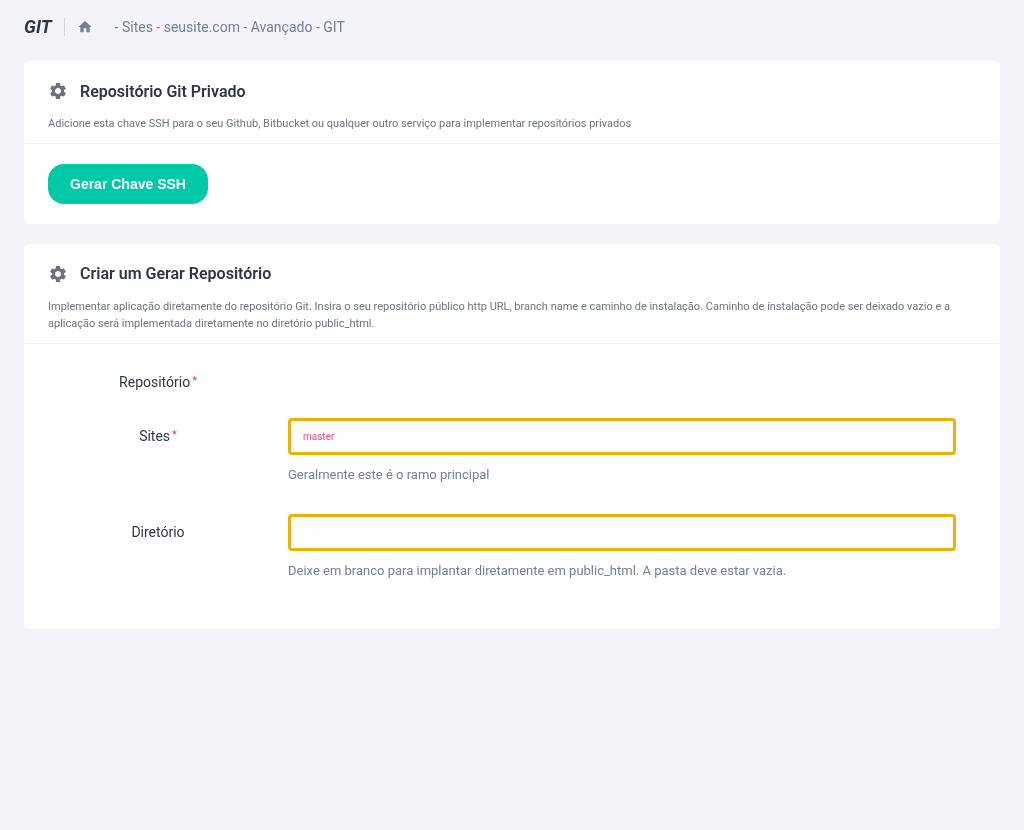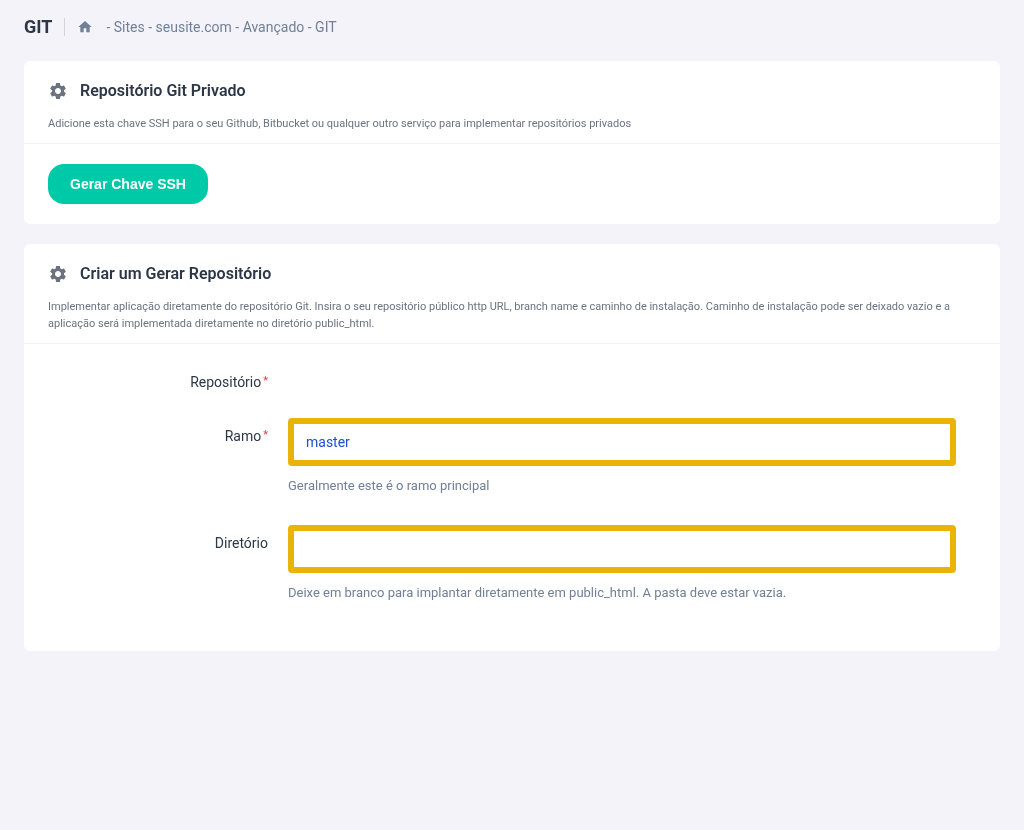--- a/index.html
+++ b/index.html
@@ -18,47 +18,48 @@
     .page-header {
       display: flex;
       align-items: center;
       padding: 16px 24px;
       gap: 12px;
     }
     .page-title {
       font-size: 18px;
       font-weight: 700;
       color: #2d3748;
+      font-style: italic;
     }
     .separator {
       width: 1px;
       height: 18px;
       background-color: #d0d4df;
     }
     .breadcrumb {
       display: flex;
       align-items: flex-end;
-      gap: 13px;
+      gap: 22px;
       color: #718096;
       font-size: 14px;
     }
     .home-icon {
       width: 16px;
       height: 16px;
       fill: #718096;
     }
     .card {
       background-color: #ffffff;
       border-radius: 6px;
       margin: 8px 24px 20px 24px;
       padding: 20px 24px;
     }
     .card-header {
       display: flex;
-      align-items: flex-start;
+      align-items: center;
       gap: 12px;
       margin-bottom: 14px;
     }
     .gear-icon {
       width: 20px;
       height: 20px;
       fill: #6b7280;
     }
     .card-title {
       font-size: 16px;
@@ -88,43 +89,43 @@
       display: inline-flex;
       align-items: center;
       gap: 8px;
     }
     .form-row {
       display: flex;
       margin-bottom: 28px;
     }
     .form-label {
       width: 240px;
-      text-align: right;
+      text-align: center;
       padding-right: 20px;
       padding-top: 10px;
       color: #2d3748;
       font-size: 14px;
     }
     .form-label .required {
       color: #e53e3e;
       margin-left: 2px;
       font-size: 11px;
       vertical-align: top;
     }
     .form-control-wrapper {
       flex: 1;
       padding-right: 20px;
     }
     .form-input {
       width: 100%;
       padding: 10px 12px;
-      border: 6px solid #eab308;
+      border: 3px solid #eab308;
       border-radius: 4px;
-      font-size: 14px;
-      color: #1d4ed8;
+      font-size: 10px;
+      color: #ec4899;
       font-family: inherit;
     }
     .form-hint {
       color: #718096;
       font-size: 13px;
       margin-top: 10px;
       line-height: 1.6;
     }
     .form-submit-row {
       display: flex;
@@ -181,21 +182,21 @@
   <hr class="card-divider">
 
   <div class="form-row">
     <label class="form-label">
       <span>Repositório</span><span class="required">*</span>
     </label>
   </div>
 
   <div class="form-row">
     <label class="form-label">
-      <span>Ramo</span><span class="required">*</span>
+      <span>Sites</span><span class="required">*</span>
     </label>
     <div class="form-control-wrapper">
       <input type="text" class="form-input" value="master" style="">
       <div class="form-hint">Geralmente este é o ramo principal</div>
     </div>
   </div>
 
   <div class="form-row">
     <label class="form-label">
       <span>Diretório</span>

